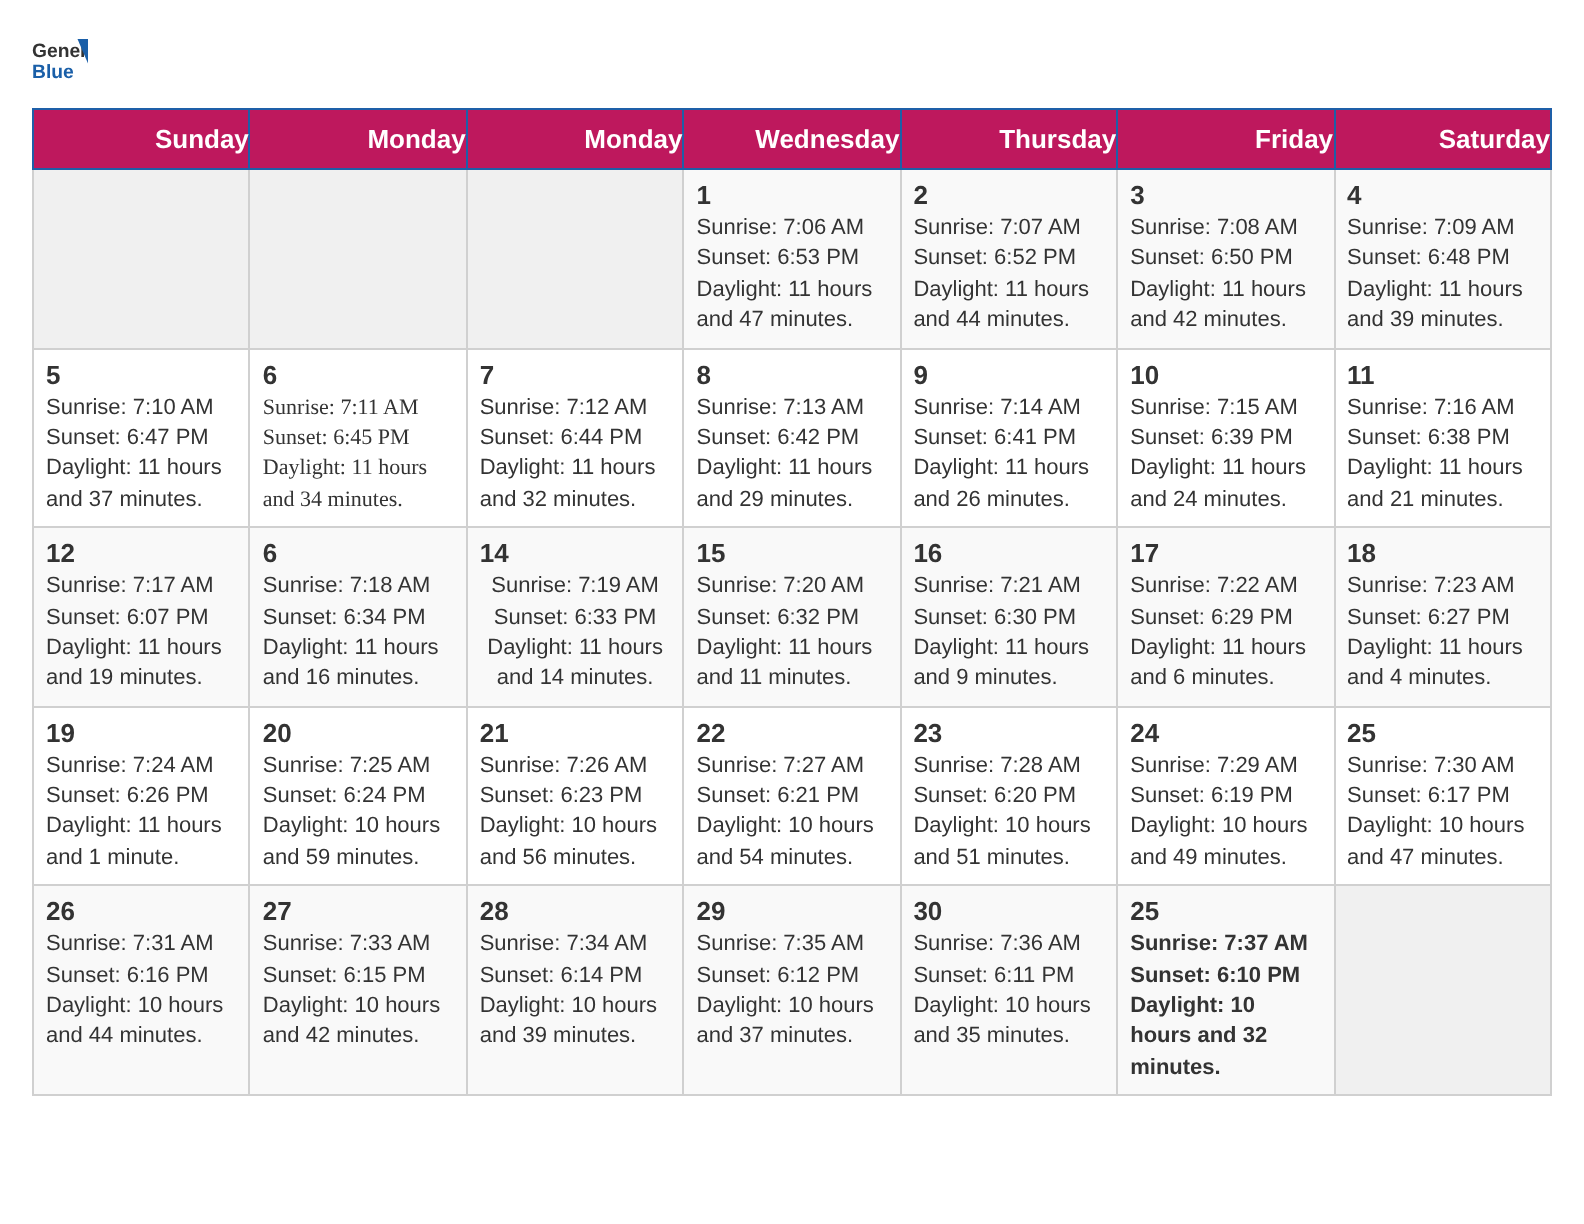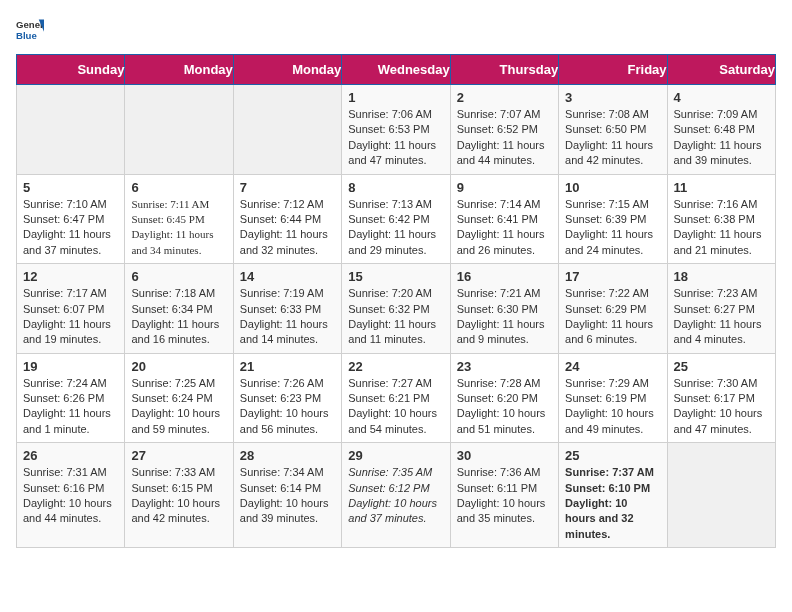--- a/index.html
+++ b/index.html
@@ -194,21 +194,21 @@
 Daylight: 11 hours and 19 minutes.</div>
         </td>
         <td>
           <span class="day-number">6</span>
           <div class="day-info" style="white-space: pre-line;">Sunrise: 7:18 AM
 Sunset: 6:34 PM
 Daylight: 11 hours and 16 minutes.</div>
         </td>
         <td>
           <span class="day-number">14</span>
-          <div class="day-info" style="white-space: pre-line;">Sunrise: 7:19 AM
+          <div class="day-info" style="white-space: pre-line; text-align: center;">Sunrise: 7:19 AM
 Sunset: 6:33 PM
 Daylight: 11 hours and 14 minutes.</div>
         </td>
         <td>
           <span class="day-number">15</span>
           <div class="day-info" style="white-space: pre-line;">Sunrise: 7:20 AM
 Sunset: 6:32 PM
 Daylight: 11 hours and 11 minutes.</div>
         </td>
         <td>
@@ -288,21 +288,21 @@
 Daylight: 10 hours and 42 minutes.</div>
         </td>
         <td>
           <span class="day-number">28</span>
           <div class="day-info" style="white-space: pre-line;">Sunrise: 7:34 AM
 Sunset: 6:14 PM
 Daylight: 10 hours and 39 minutes.</div>
         </td>
         <td>
           <span class="day-number">29</span>
-          <div class="day-info" style="white-space: pre-line; font-style: italic;">Sunrise: 7:35 AM
+          <div class="day-info" style="white-space: pre-line;">Sunrise: 7:35 AM
 Sunset: 6:12 PM
 Daylight: 10 hours and 37 minutes.</div>
         </td>
         <td>
           <span class="day-number">30</span>
           <div class="day-info" style="white-space: pre-line;">Sunrise: 7:36 AM
 Sunset: 6:11 PM
 Daylight: 10 hours and 35 minutes.</div>
         </td>
         <td>

